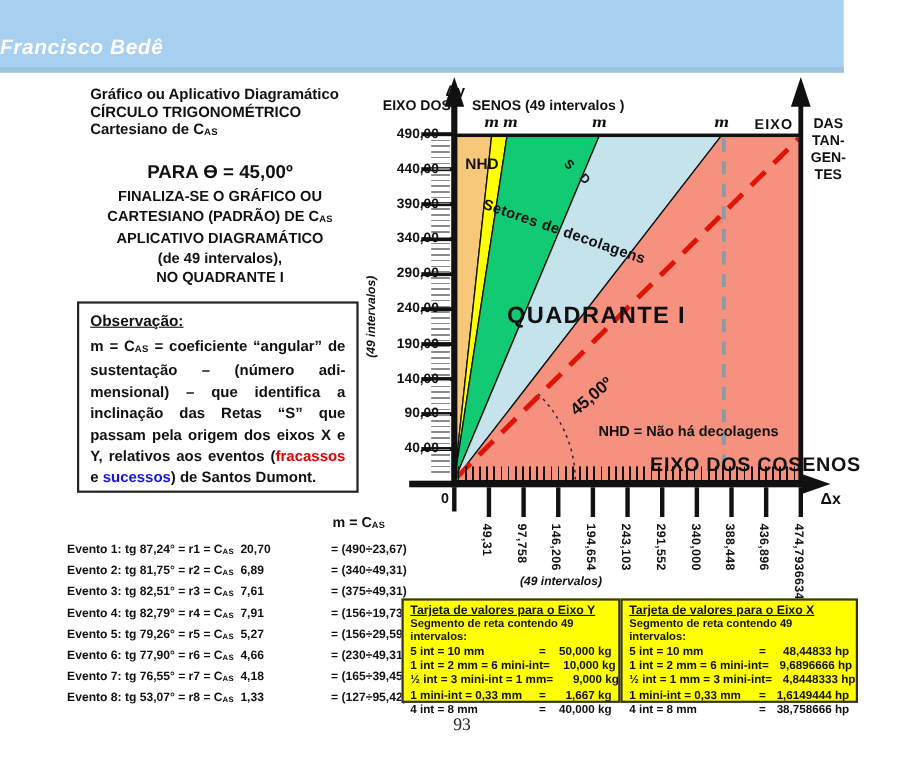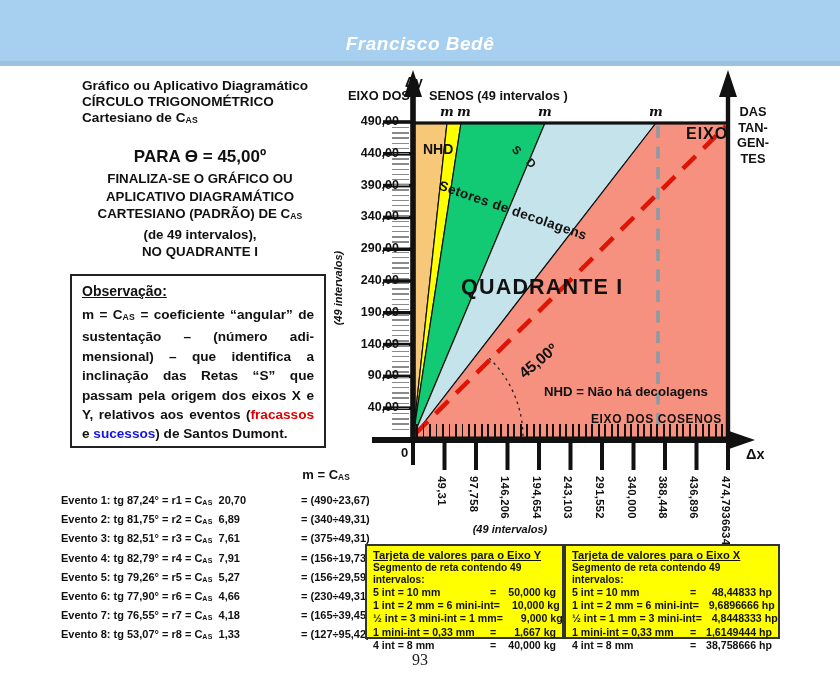--- a/index.html
+++ b/index.html
@@ -1,20 +1,20 @@
 <!DOCTYPE html>
 <html><head>
 <meta charset="utf-8">
 <style>
   html,body{margin:0;padding:0;background:#fff;}
   .page{position:relative;width:840px;height:695px;background:#ffffff;overflow:hidden;
         font-family:"Liberation Sans","DejaVu Sans",sans-serif;color:#111;}
   
-  .hdr{position:absolute;left:0;top:0;width:840px;height:61px;background:#a6cff0;
-       border-bottom:5px solid #9cc2de;display:flex;align-items:flex-end;justify-content:center;}
+  .hdr{position:absolute;left:0;top:0;width:767px;height:61px;background:#a6cff0;
+       border-bottom:5px solid #9cc2de;display:flex;align-items:flex-end;}
   .hdr-title{font-weight:bold;font-style:italic;color:#ffffff;font-size:19px;letter-spacing:.5px;
              padding-bottom:6px;}
   
   .intro{position:absolute;left:82px;top:78px;width:250px;font-weight:bold;font-size:13.6px;line-height:16px;}
   .statement{position:absolute;left:65px;top:147px;width:270px;text-align:center;font-weight:bold;}
   .st-big{font-size:17px;margin-bottom:3px;}
   .st-line{font-size:13.3px;line-height:17.5px;}
   .obs-box{position:absolute;left:70px;top:274px;width:232px;height:156px;border:2px solid #222;
            padding:7px 10px;background:#fff;}
   .obs-title{font-weight:bold;font-size:14px;text-decoration:underline;margin-bottom:6px;}
@@ -62,22 +62,22 @@
 
   <div class="intro">
     <div>Gráfico ou Aplicativo Diagramático</div>
     <div>CÍRCULO TRIGONOMÉTRICO</div>
     <div><span>Cartesiano de C</span><span class="cas">AS</span></div>
   </div>
 
   <div class="statement">
     <div class="st-big">PARA  Ɵ = 45,00º</div>
     <div class="st-line">FINALIZA-SE O GRÁFICO OU</div>
+    <div class="st-line"><span>CARTESIANO (PADRÃO) DE C</span><span class="cas">AS</span></div>
     <div class="st-line">APLICATIVO DIAGRAMÁTICO</div>
-    <div class="st-line"><span>CARTESIANO (PADRÃO) DE C</span><span class="cas">AS</span></div>
     <div class="st-line">(de 49 intervalos),</div>
     <div class="st-line">NO QUADRANTE I</div>
   </div>
 
   <div class="obs-box">
     <div class="obs-title">Observação:</div>
     <div class="obs-body">
       <span>m = C</span><span class="cas">AS</span><span> = coeficiente “angular” de sustentação – (número adi-mensional) – que identifica a inclinação das Retas “S” que passam pela origem dos eixos X e Y, relativos aos eventos (</span><span class="w-red">fracassos</span><span> e </span><span class="w-blue">sucessos</span><span>) de Santos Dumont.</span>
     </div>
   </div>
@@ -175,35 +175,35 @@
   <div class="minor-y"></div>
   <div class="minor-x"></div>
 
   <div class="cl" style="left:348px;top:88px;font-size:12.8px;">EIXO DOS</div>
   <div class="cl" style="left:405px;top:74px;font-size:14px;">Δy</div>
   <div class="cl" style="left:429px;top:88px;font-size:12.8px;">SENOS  (49 intervalos )</div>
   <div class="cl m-mark" style="left:440px;top:104px;">m</div>
   <div class="cl m-mark" style="left:457px;top:104px;">m</div>
   <div class="cl m-mark" style="left:538px;top:104px;">m</div>
   <div class="cl m-mark" style="left:649px;top:104px;">m</div>
-  <div class="cl" style="left:686px;top:105px;font-size:16px;letter-spacing:1px;margin-top:20px;">EIXO</div>
+  <div class="cl" style="left:686px;top:105px;font-size:13px;letter-spacing:1px;">EIXO</div>
   <div class="cl" style="left:729px;top:104px;width:48px;text-align:center;font-size:12.8px;line-height:15.5px;">
     <div>DAS</div>
     <div>TAN-</div>
     <div>GEN-</div>
     <div>TES</div>
   </div>
   <div class="cl" style="left:423px;top:141px;font-size:14px;">NHD</div>
   <div class="cl" style="left:513px;top:144px;font-size:11.5px;transform:rotate(47deg);">S</div>
   <div class="cl" style="left:527px;top:157px;font-size:11.5px;transform:rotate(47deg);">D</div>
   <div class="cl" style="left:442px;top:178px;font-size:13.5px;letter-spacing:.4px;transform:rotate(19deg);transform-origin:left top;">Setores de decolagens</div>
   <div class="cl" style="left:461px;top:275px;font-size:21.5px;letter-spacing:1.2px;">QUADRANTE  I</div>
   <div class="cl" style="left:516px;top:352px;font-size:15.5px;transform:rotate(-40deg);">45,00º</div>
   <div class="cl" style="left:544px;top:384px;font-size:13.2px;">NHD  = Não há decolagens</div>
-  <div class="cl" style="left:591px;top:412px;font-size:12px;letter-spacing:.6px;">EIXO DOS  COSENOS</div>
+  <div class="cl" style="left:591px;top:412px;font-size:18px;letter-spacing:.6px;">EIXO DOS  COSENOS</div>
   <div class="cl" style="left:401px;top:445px;font-size:13px;">0</div>
   <div class="cl" style="left:746px;top:446px;font-size:14.5px;">Δx</div>
   <div class="cl it" style="left:286px;top:282px;width:104px;text-align:center;font-size:11px;transform:rotate(-90deg);">(49 intervalos)</div>
   <div class="cl it" style="left:454px;top:523px;width:112px;text-align:center;font-size:11px;">(49 intervalos)</div>
 
   <div class="ytick" style="top:114px;">490,00</div>
   <div class="ytick" style="top:146px;">440,00</div>
   <div class="ytick" style="top:178px;">390,00</div>
   <div class="ytick" style="top:209px;">340,00</div>
   <div class="ytick" style="top:241px;">290,00</div>

